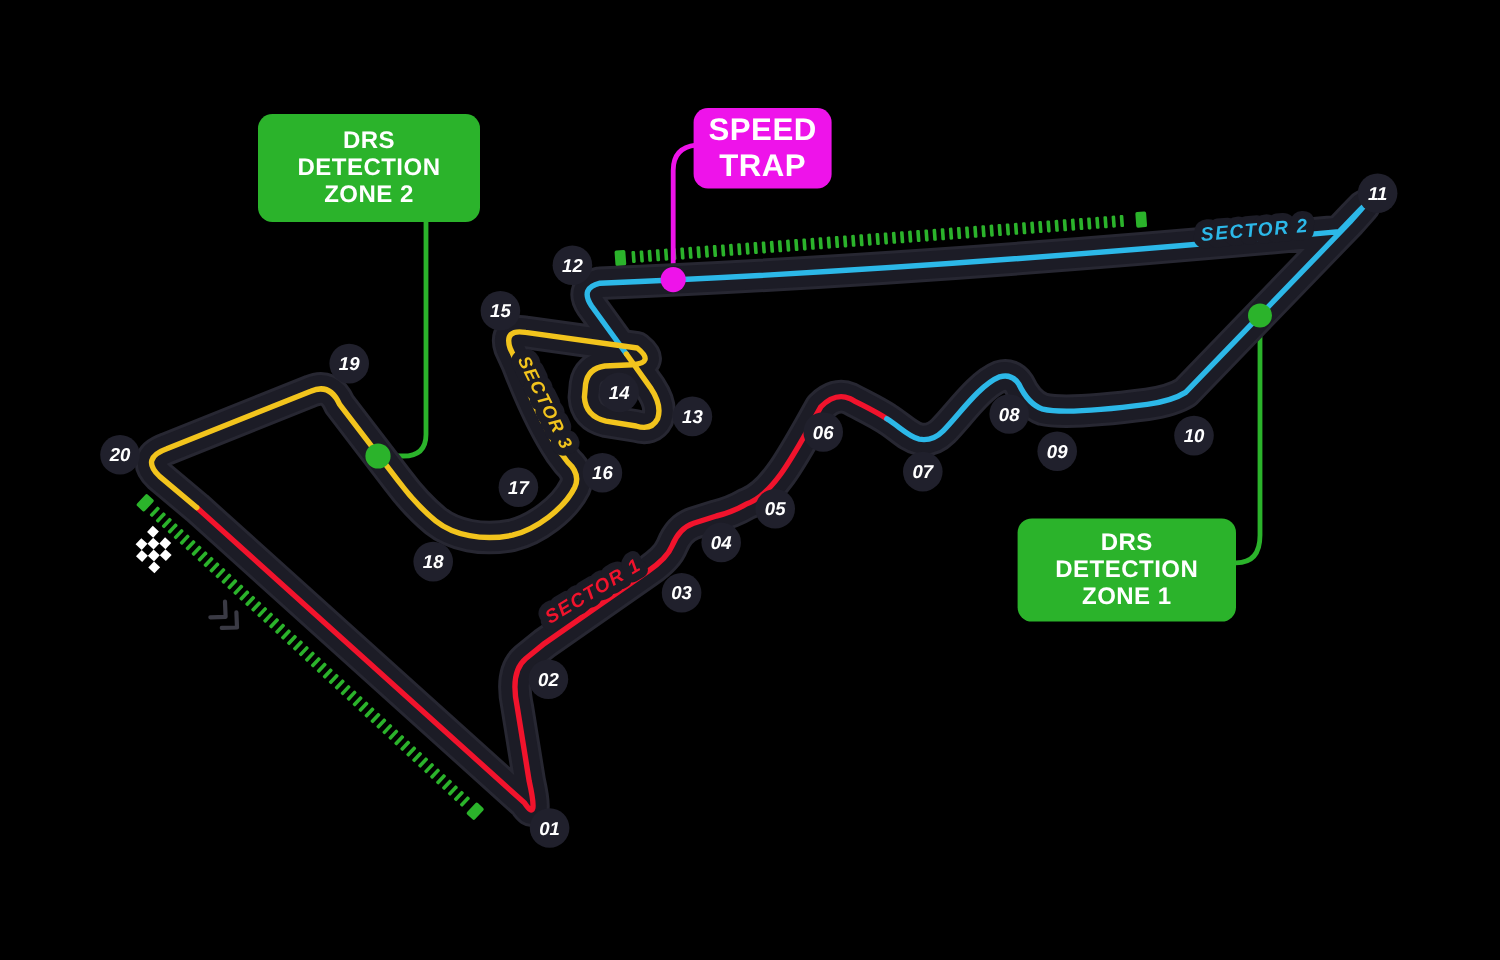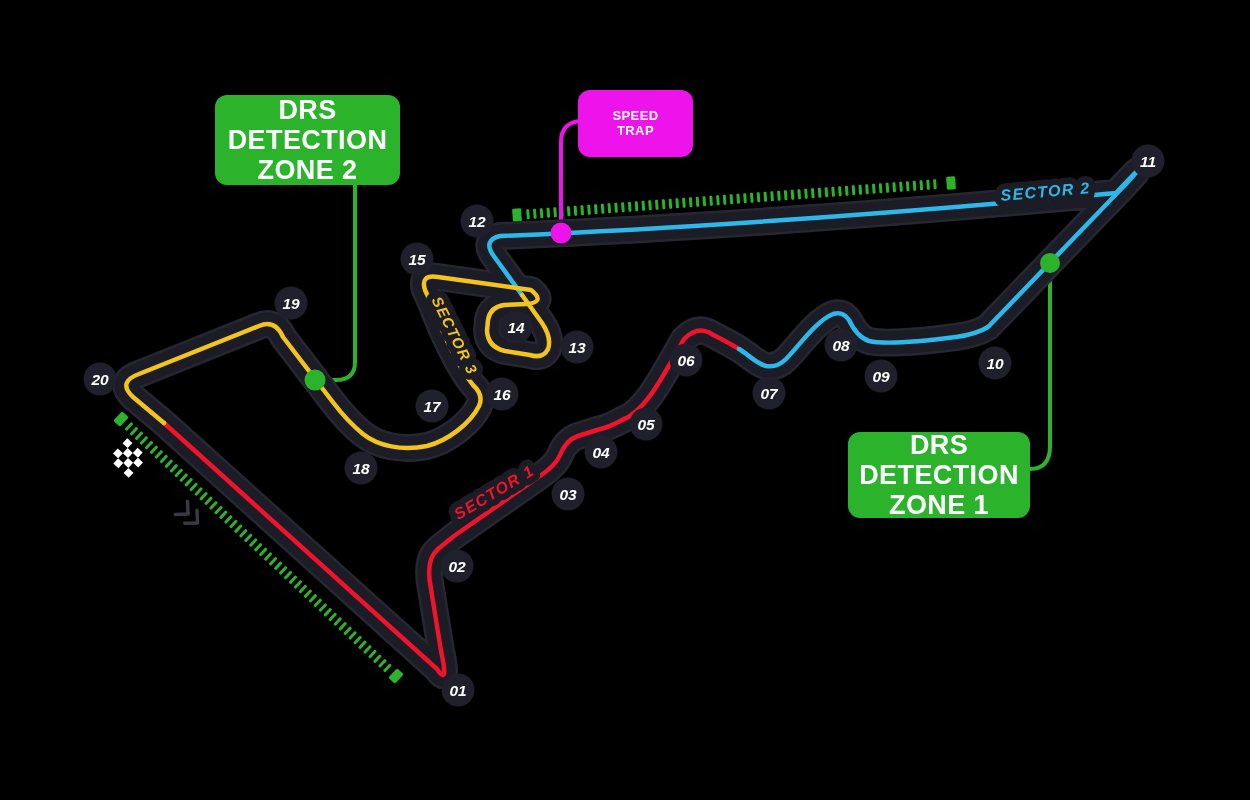--- a/index.html
+++ b/index.html
@@ -20,26 +20,26 @@
   .sector-label{font:italic bold 16px "Liberation Sans",sans-serif;letter-spacing:1.3px;text-anchor:middle;
     paint-order:stroke;stroke:var(--c-track);stroke-width:13;stroke-linejoin:round;}
   .s1t{fill:var(--c-red);} .s2t{fill:var(--c-cyan);} .s3t{fill:var(--c-yellow);font-size:15px;}
 
   .badge circle{fill:var(--c-badge);}
   .badge text{fill:#fff;font:italic bold 15.5px "Liberation Sans",sans-serif;text-anchor:middle;}
 
   .chevron{fill:none;stroke:var(--c-chevron);stroke-width:3.5;stroke-linecap:round;stroke-linejoin:round;}
 
   .callout{position:absolute;display:flex;align-items:center;justify-content:center;text-align:center;
-    white-space:pre-line;font-weight:bold;color:#fff;border-radius:12px;font-size:27px;line-height:1.12;
+    white-space:pre-line;font-weight:bold;color:#fff;border-radius:12px;font-size:20px;line-height:1.12;
     letter-spacing:.4px;z-index:5;}
   .callout.green{background:var(--c-green);}
   .callout.magenta{background:var(--c-magenta);}
   #callout-drs2{left:215px;top:95px;width:185px;height:90px;}
-  #callout-speedtrap{left:578px;top:90px;width:115px;height:67px;font-size:13px;}
+  #callout-speedtrap{left:578px;top:90px;width:115px;height:67px;font-size:26px;}
   #callout-drs1{left:848px;top:432px;width:182px;height:86px;}
 </style>
 </head>
 <body>
 
 <div id="stage">
 
   <svg width="1250" height="800" viewBox="0 0 1250 800">
 
     <g id="drs-strips">

